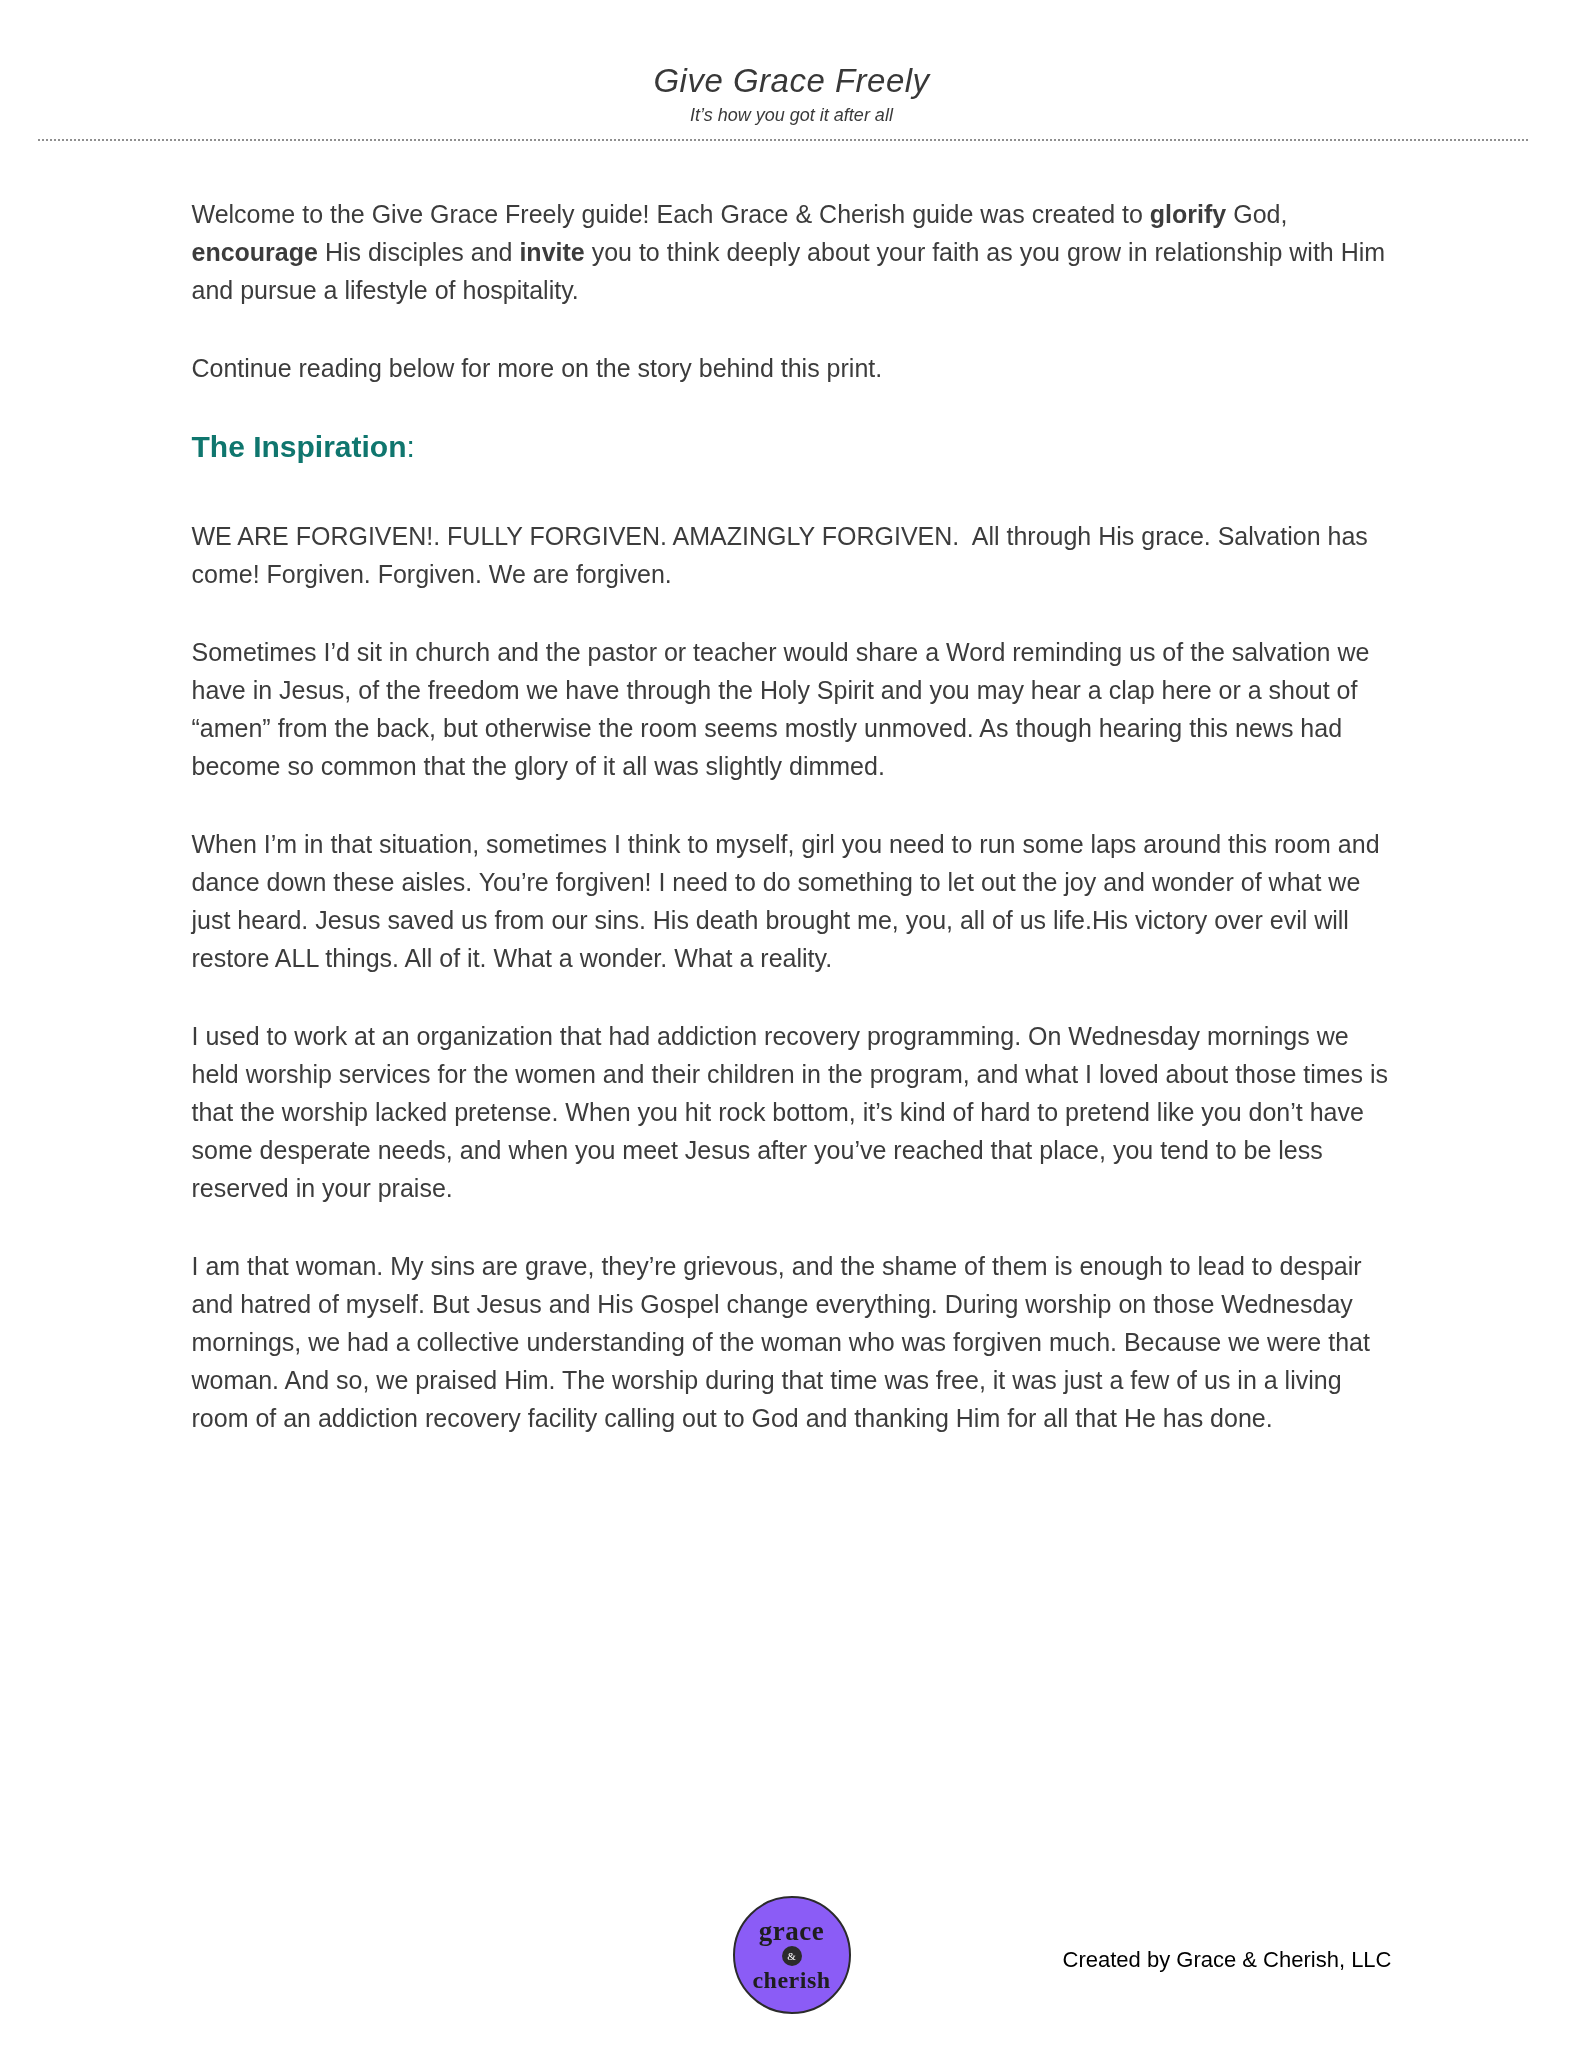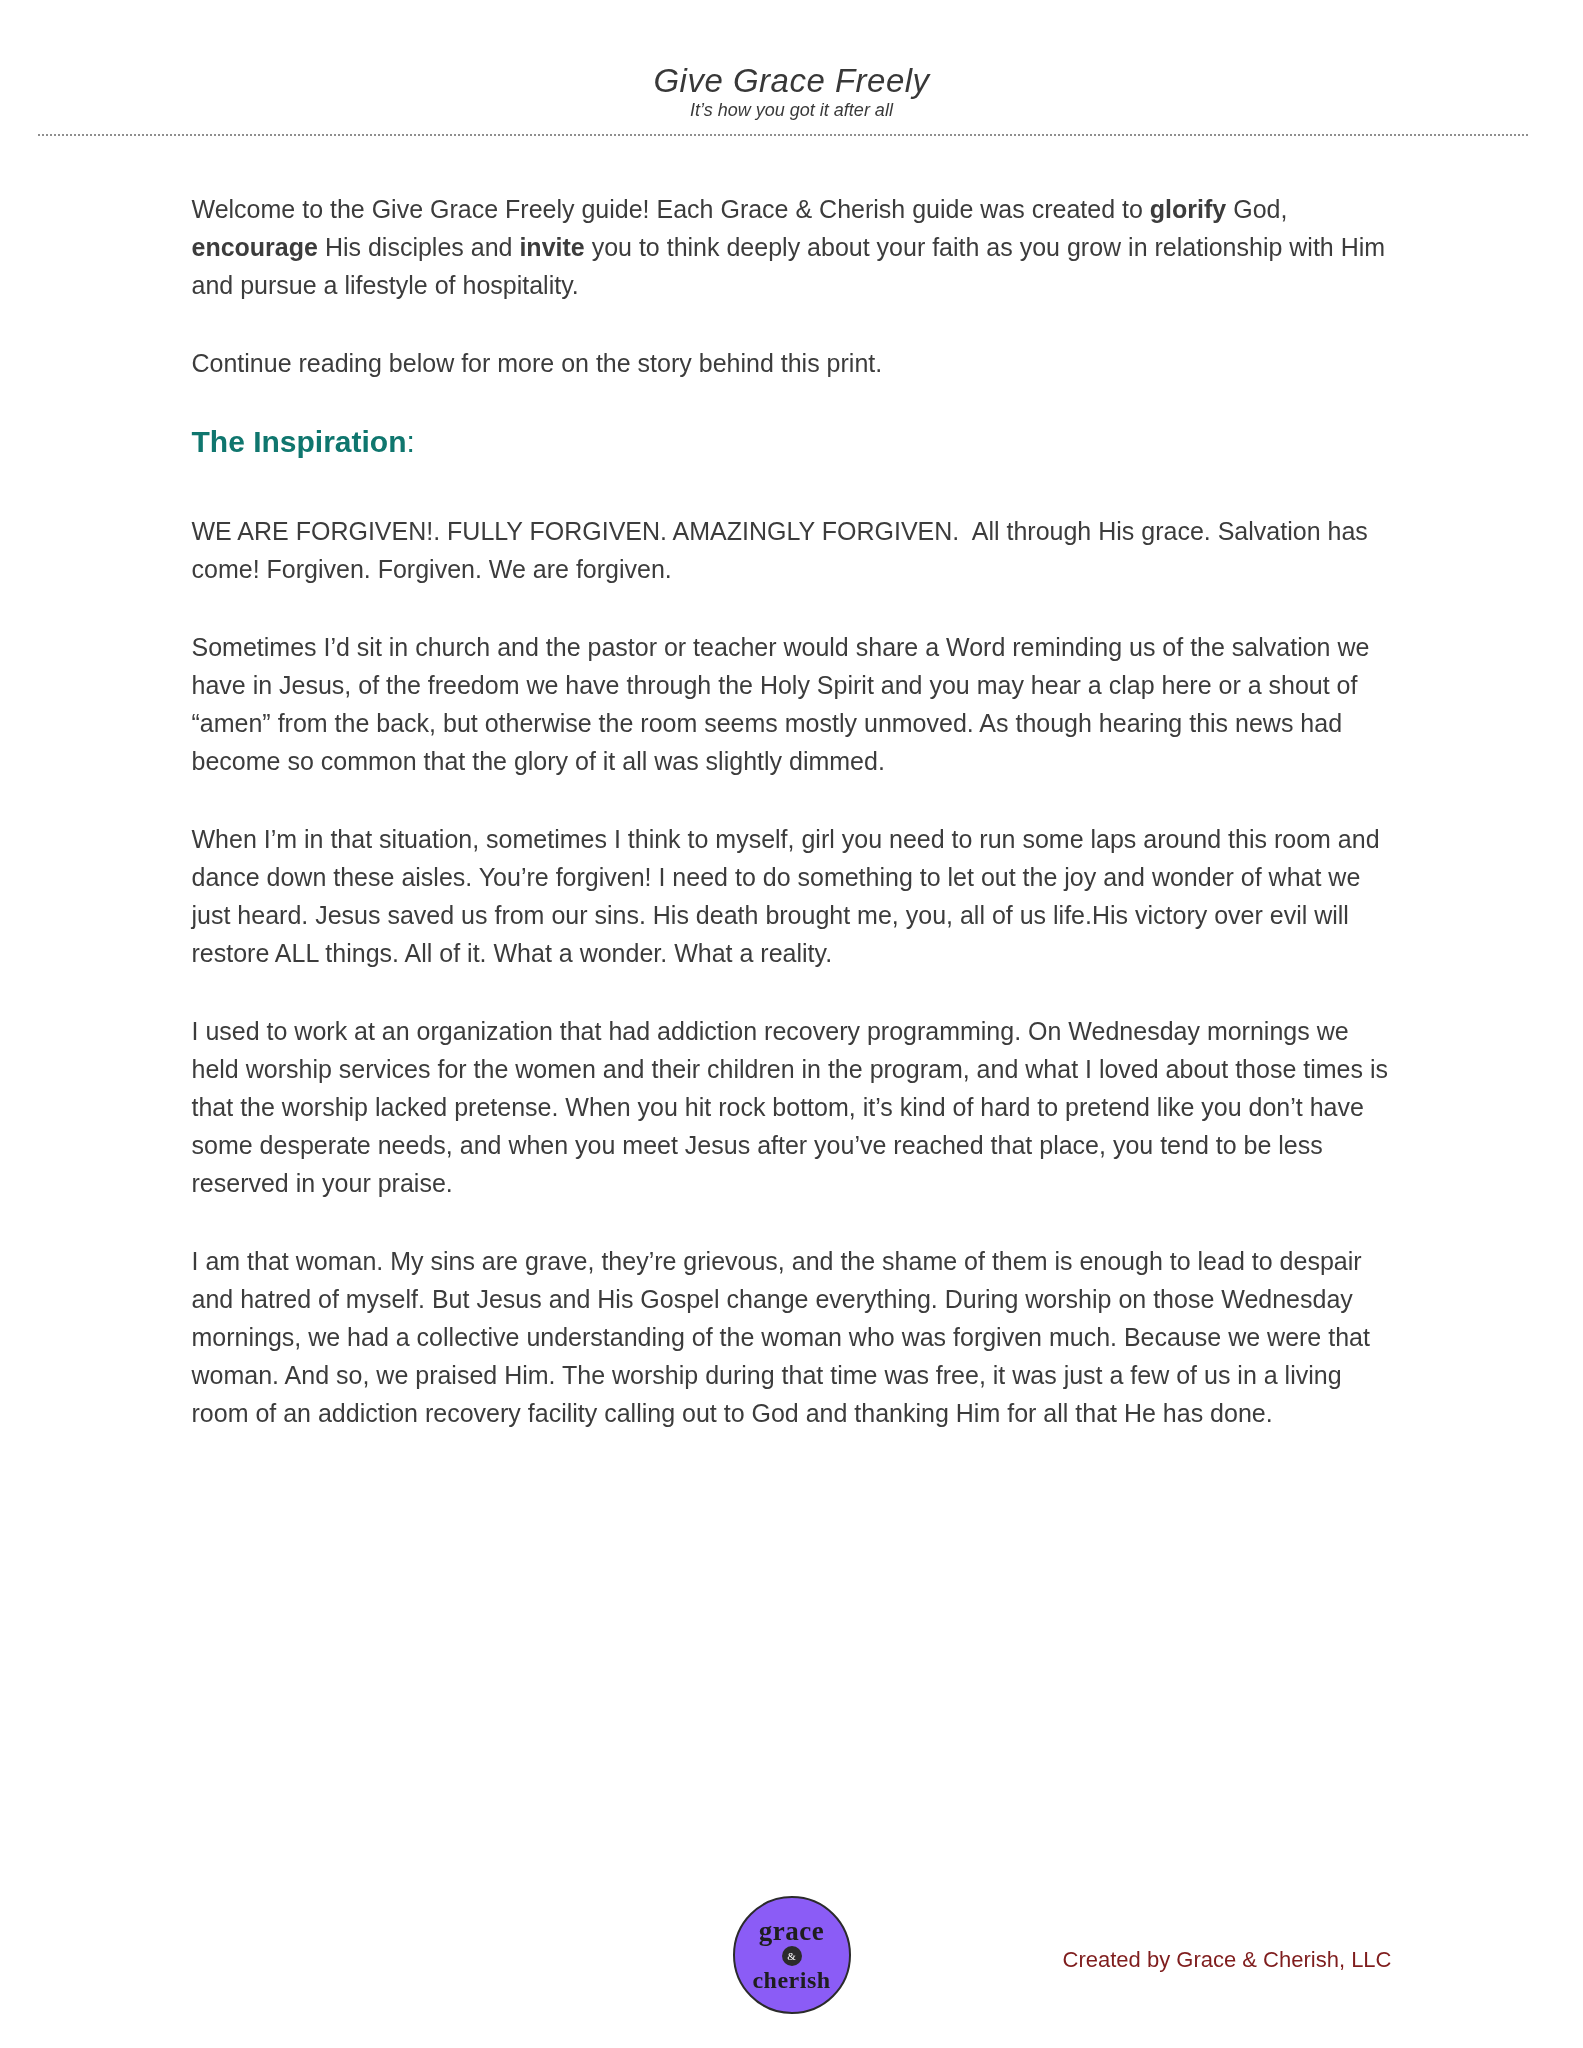--- a/index.html
+++ b/index.html
@@ -17,20 +17,21 @@
   .doc-header { text-align: center; padding-top: 62px; font-style: italic; }
   .doc-title {
     font-size: 33px;
     font-weight: 400;
     margin: 0;
     color: #383838;
     letter-spacing: 0.5px;
   }
   .doc-subtitle {
     font-size: 18px;
+    margin-top: 5px;
     color: #3a3a3a;
   }
   .dotted-divider {
     border-top: 2px dotted #8f8f8f;
     margin: 13px 55px 0 38px;
     height: 0;
   }
   .doc-body {
     width: 1200px;
     margin: 0 auto;
@@ -101,21 +102,21 @@
     font-weight: 700;
     line-height: 24px;
     letter-spacing: 0.5px;
   }
   .attribution {
     position: absolute;
     right: 0;
     top: 50%;
     transform: translateY(-30%);
     font-size: 22px;
-    color: #7f1d1d;
+    color: #000000;
   }
 </style>
 </head>
 <body>
 
 <div class="page">
 
   <header class="doc-header">
     <h1 class="doc-title">Give Grace Freely</h1>
     <div class="doc-subtitle">It’s how you got it after all</div>

